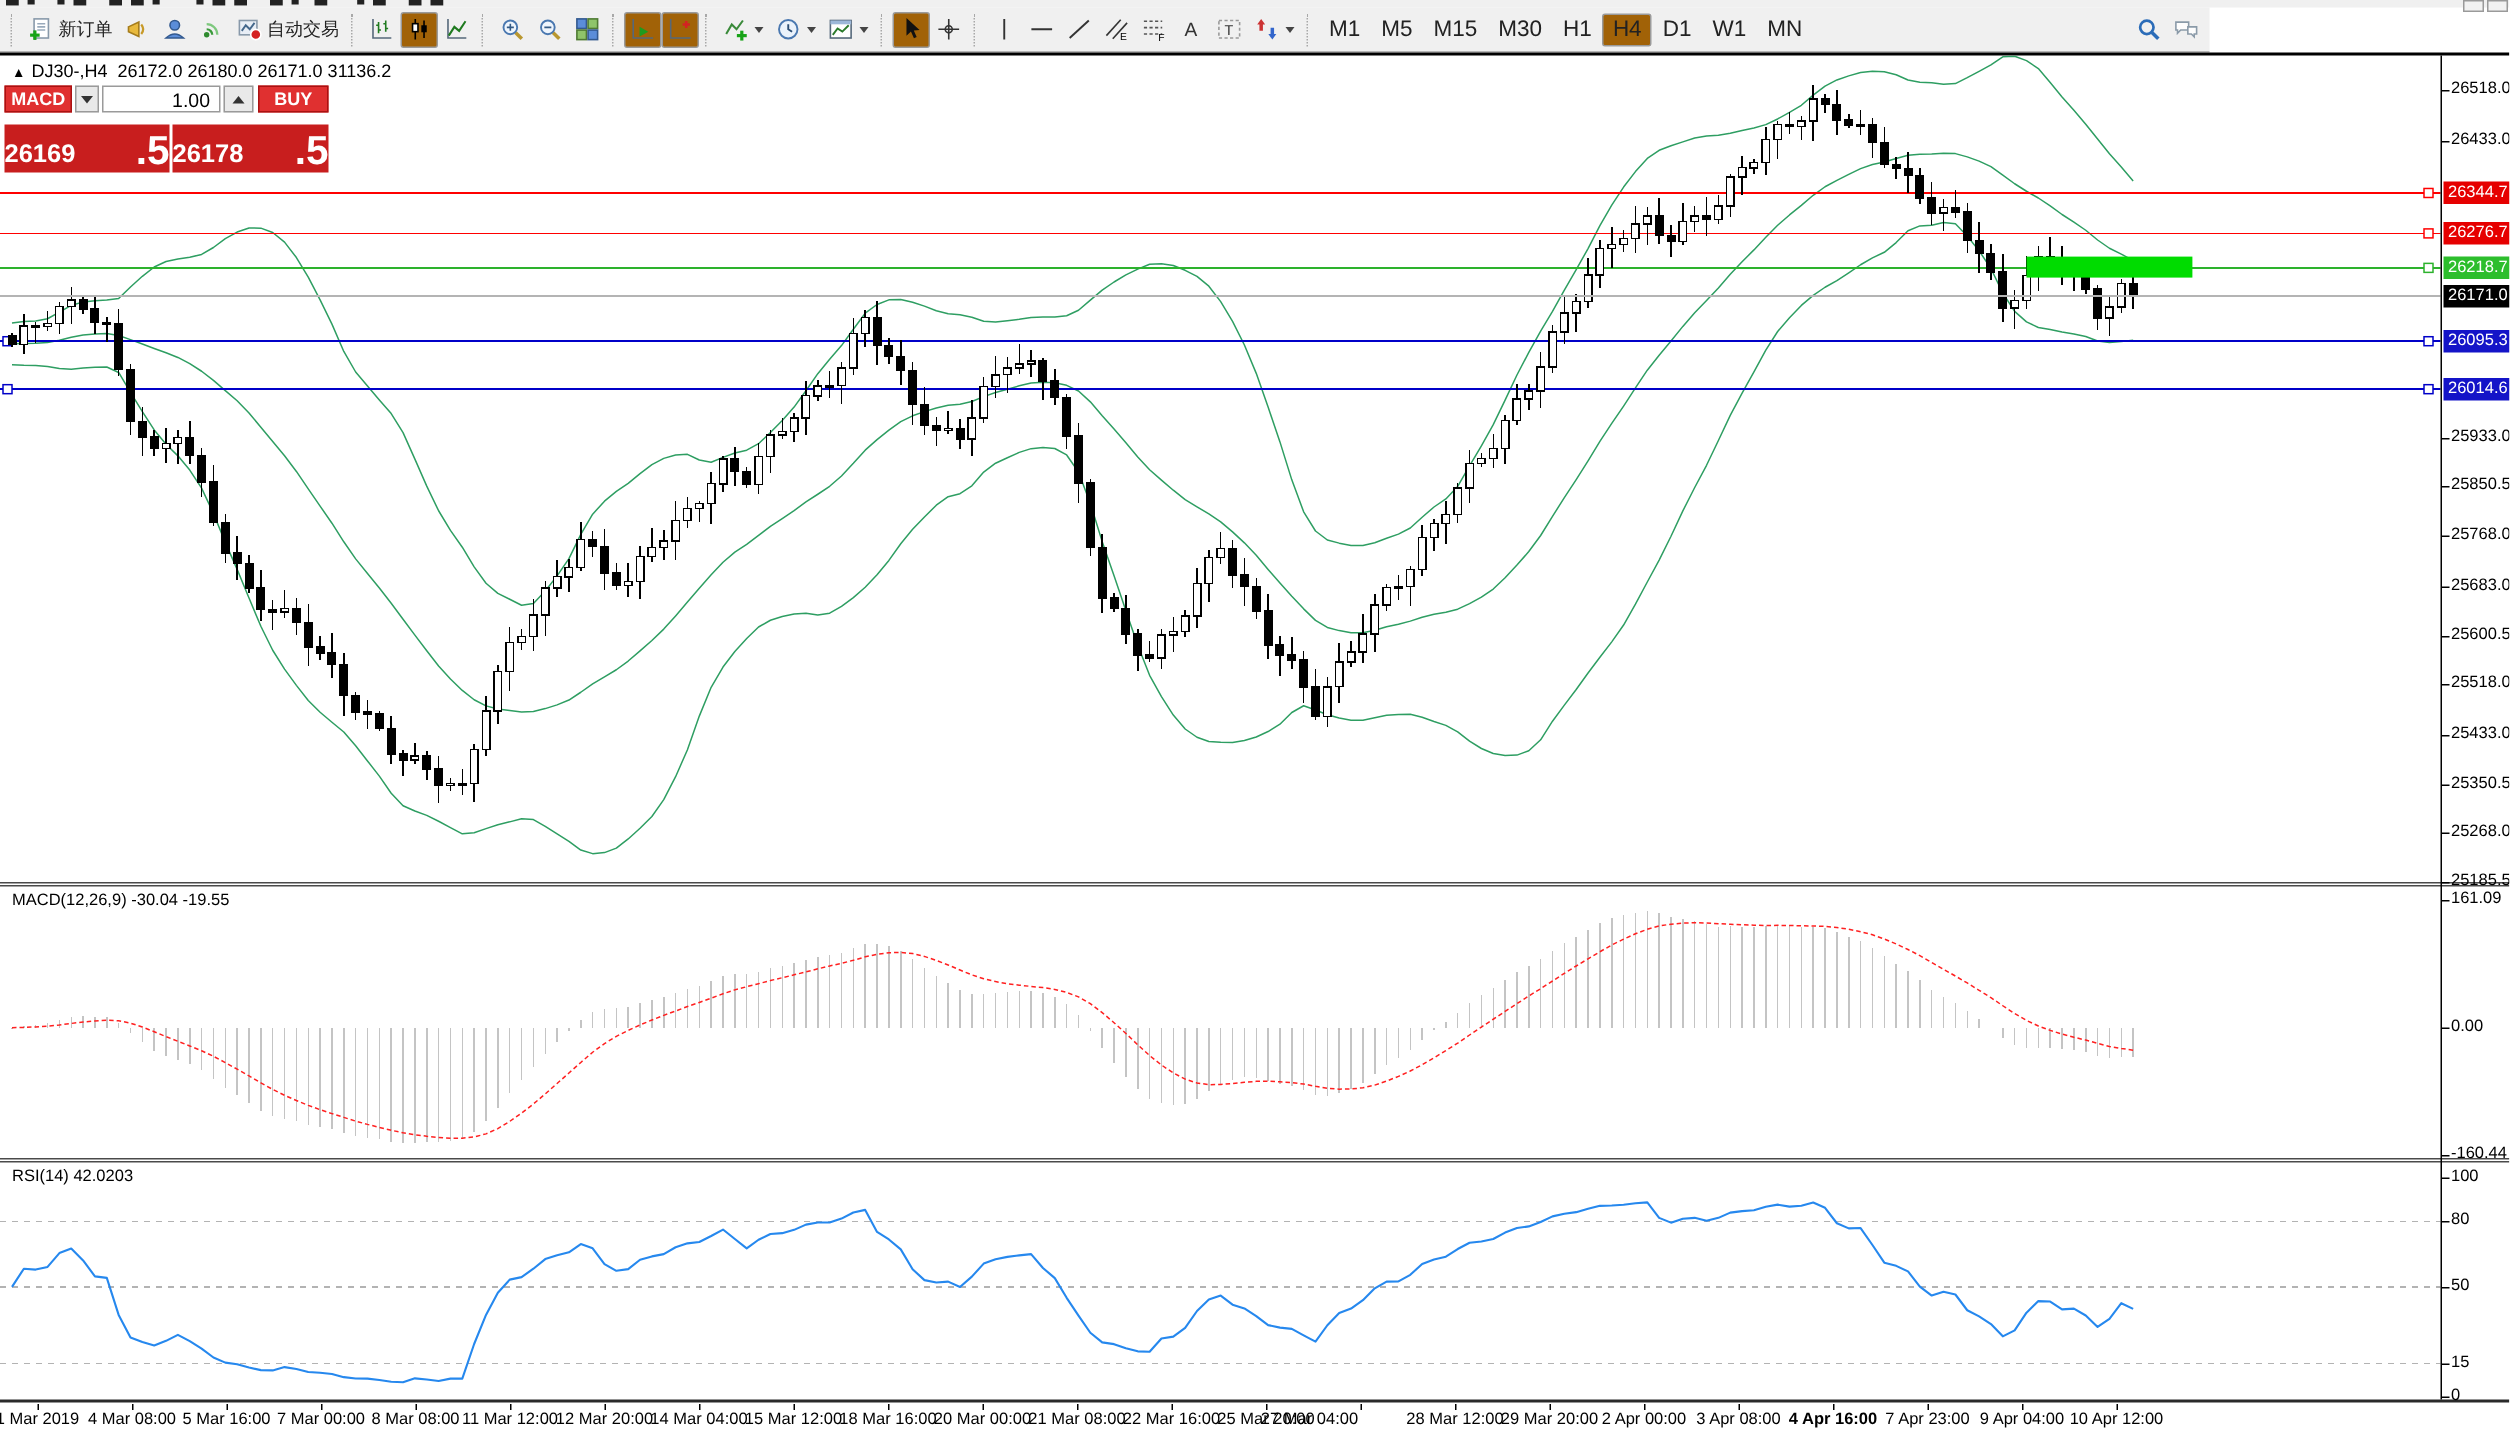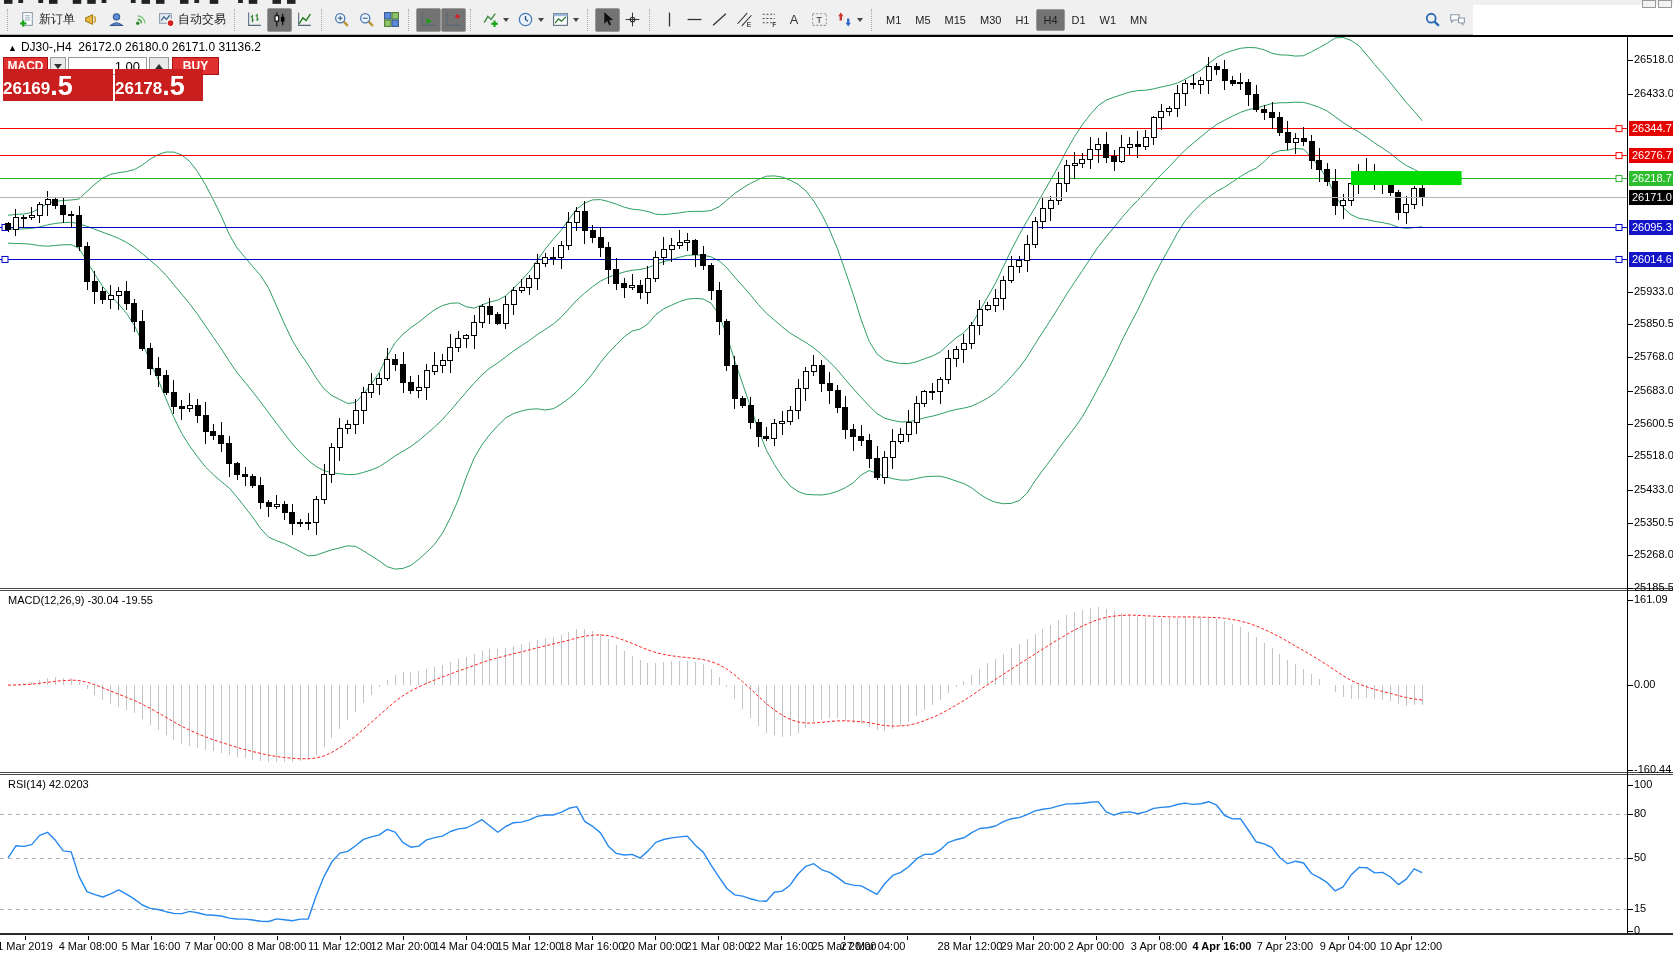--- a/index.html
+++ b/index.html
@@ -3,25 +3,25 @@
 <meta charset="utf-8">
 <style>
   html,body{margin:0;padding:0;background:#fff;font-family:"Liberation Sans",sans-serif;}
   #app{position:relative;width:1673px;height:959px;background:#fff;overflow:hidden;}
   .menustrip{position:absolute;top:0;left:0;width:1673px;height:5px;background:#f0f0f0;overflow:hidden;}
   .menustrip .frag{position:absolute;top:-11px;left:4px;font-size:12px;color:#222;white-space:nowrap;letter-spacing:6px;}
   .winbtn{position:absolute;width:14px;height:8px;border:1px solid #9a9a9a;background:#f2f2f2;box-sizing:border-box;}
   .toolbar{position:absolute;top:5px;left:0;width:1473px;height:30px;background:#f0f0f0;border-bottom:1px solid #b5b5b5;display:flex;align-items:center;padding:0 3px;box-sizing:border-box;}
   .grip{width:3px;height:22px;border-left:1px dotted #a8a8a8;margin:0 4px;}
   .tb{height:24px;min-width:24px;display:flex;align-items:center;justify-content:center;gap:3px;border:1px solid transparent;border-radius:2px;padding:0 3px;font-size:12px;color:#222;cursor:default;box-sizing:border-box;}
-  .tb.pressed{background:#737373;border-color:#9a9a9a;}
+  .tb.pressed{background:#a16207;border-color:#9a9a9a;}
   .tb .ic{display:flex;align-items:center;}
   .tb svg{width:17px;height:17px;display:block;}
   .caret{width:0;height:0;border-left:3.5px solid transparent;border-right:3.5px solid transparent;border-top:4px solid #444;margin-left:1px;}
-  .tf{font-size:11px;padding:0 6px;height:22px;color:#222;}
+  .tf{font-size:15px;padding:0 6px;height:22px;color:#222;}
   .tbspacer{flex:1;}
   .chart-border-top{position:absolute;top:35px;left:0;width:1673px;height:2px;background:#000;}
   .pane-svg{position:absolute;left:0;}
   .sep{position:absolute;left:0;width:1673px;height:3px;box-sizing:border-box;border-top:1px solid #4a4a4a;border-bottom:1px solid #4a4a4a;background:#fff;}
   .bottomline{position:absolute;left:0;top:933px;width:1673px;height:2px;background:#2a2a2a;}
   .vaxis{position:absolute;left:1627px;top:37px;width:1px;height:896px;background:#000;}
   .lbl{position:absolute;font-size:11px;color:#000;white-space:nowrap;}
   .tickdash{position:absolute;width:5px;height:1px;background:#000;left:1628px;}
   .xtick{position:absolute;width:1px;height:4px;background:#000;top:936px;}
   .xlbl{position:absolute;top:940px;width:90px;text-align:center;font-size:11px;color:#000;white-space:nowrap;}
@@ -32,25 +32,25 @@
   .trade-panel{position:absolute;left:3px;top:57px;width:218px;height:58px;}
   .tp-btn{position:absolute;top:0;height:18px;background:#e03030;border:1px solid #aa1111;color:#fff;font-size:12px;font-weight:bold;display:flex;align-items:center;justify-content:center;box-sizing:border-box;}
   .tp-sell{left:0;width:45px;}
   .tp-buy{left:169px;width:47px;}
   .tp-step{position:absolute;top:0;height:18px;width:16px;background:#e9e9e9;border:1px solid #9a9a9a;box-sizing:border-box;display:flex;align-items:center;justify-content:center;}
   .tp-step.down{left:47px;}
   .tp-step.up{left:146px;width:20px;}
   .tri-up{width:0;height:0;border-left:4px solid transparent;border-right:4px solid transparent;border-bottom:5px solid #333;}
   .tri-dn{width:0;height:0;border-left:4px solid transparent;border-right:4px solid transparent;border-top:5px solid #333;}
   .tp-vol{position:absolute;left:65px;top:0;width:79px;height:18px;border:1px solid #9a9a9a;background:#fff;font-size:13px;text-align:right;padding-right:6px;box-sizing:border-box;font-family:"Liberation Sans",sans-serif;}
-  .tp-price{position:absolute;top:12px;height:32px;background:#c81e1e;color:#fff;display:flex;align-items:flex-end;justify-content:flex-start;padding-bottom:2px;box-sizing:border-box;}
+  .tp-price{position:absolute;top:26px;height:32px;background:#c81e1e;color:#fff;display:flex;align-items:flex-end;justify-content:space-between;padding-bottom:2px;box-sizing:border-box;}
   .tp-price .main{font-size:17px;font-weight:bold;line-height:20px;}
   .tp-price .frac{font-size:27px;font-weight:bold;line-height:26px;}
   .tp-price.sellp{left:0;width:110px;}
-  .tp-price.buyp{left:112px;width:88px;}
+  .tp-price.buyp{left:112px;width:104px;}
   .annotation{position:absolute;left:1075px;top:156px;font-size:34px;font-weight:bold;letter-spacing:2px;color:#00d800;text-shadow:2px 2px 0 #3c3c3c,-1px -1px 0 #3c3c3c,1px -1px 0 #3c3c3c,-1px 1px 0 #3c3c3c;white-space:nowrap;z-index:5;}
 </style>
 </head>
 <body>
 
 <div id="app">
 
   <div class="menustrip">
     <div class="frag">▄▖▗▄ ▄▄▖ ▗▄▄ ▄▖▄ ▗▄ ▄▄</div>
   </div>

